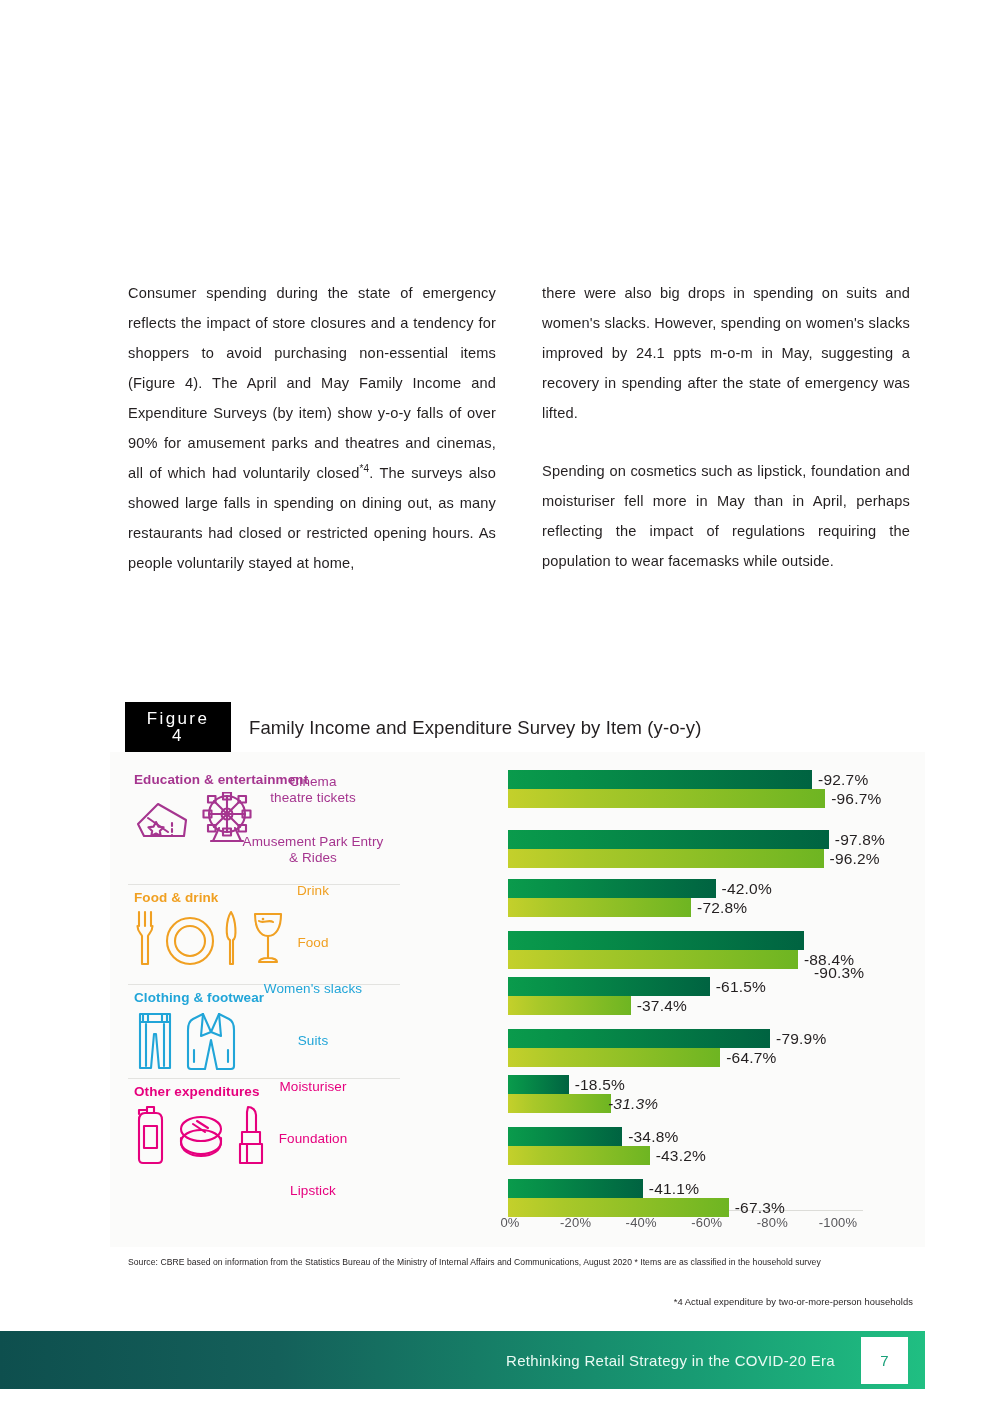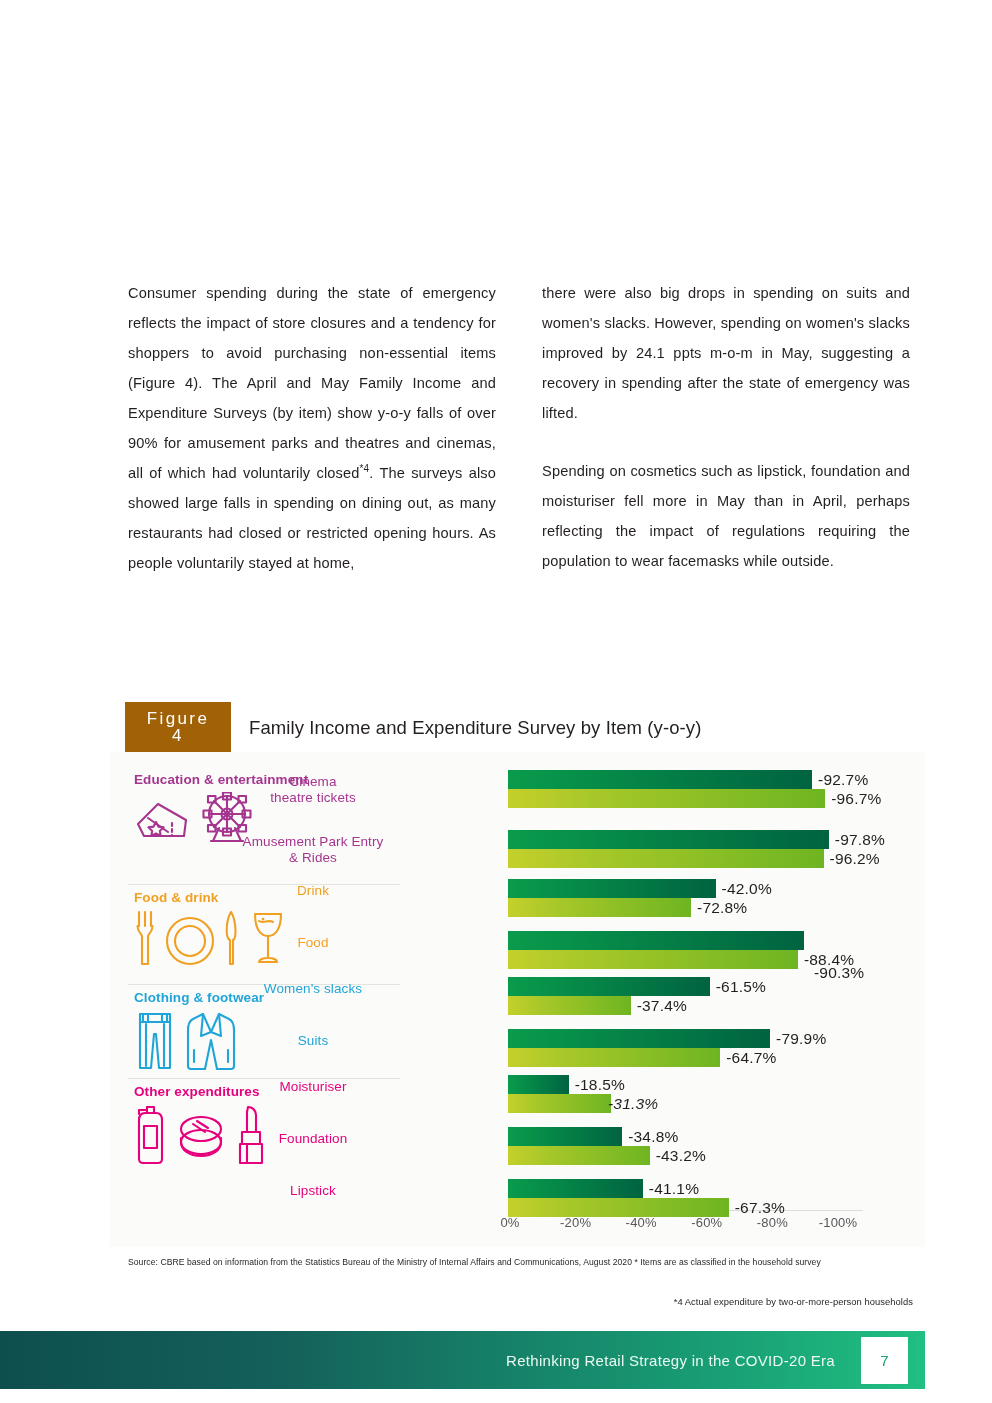--- a/index.html
+++ b/index.html
@@ -51,21 +51,21 @@
 
   
   .figure-head {
     position: absolute;
     left: 125px;
     top: 702px;
     display: flex;
     align-items: center;
   }
   .figure-badge {
-    background: #a16207;
+    background: #000000;
     color: #ffffff;
     font-size: 17px;
     letter-spacing: 2.4px;
     padding: 8px 18px 9px 18px;
     line-height: 1;
     width: 106px;
     box-sizing: border-box;
     text-align: center;
   }
   .figure-title {

